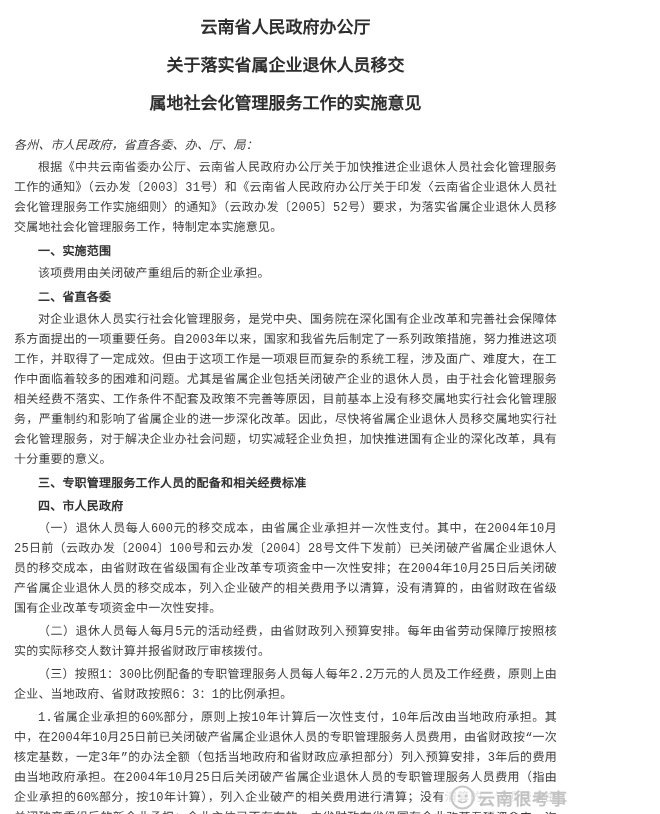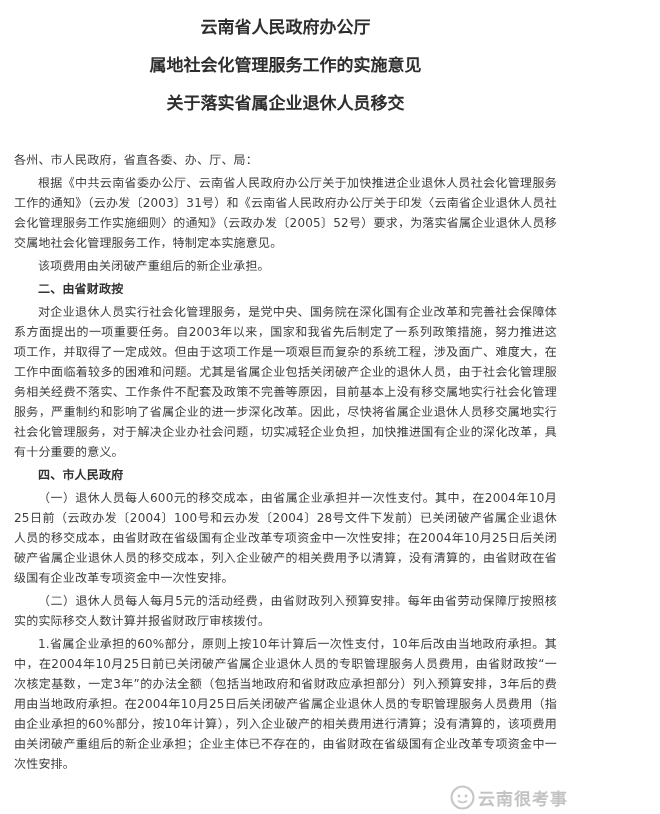--- a/index.html
+++ b/index.html
@@ -35,25 +35,27 @@
     font-size: 12px;
     color: #3e3e3e;
     text-align: justify;
     letter-spacing: 0.2px;
   }
   .doc-body p {
     margin: 3px 0 0 0;
     line-height: 20px;
   }
   .doc-body p.salutation {
-    margin-top: 16px;
+    margin-top: 1px;
     text-indent: 0;
+    font-style: italic;
   }
   .doc-body p.para {
     text-indent: 2em;
+    font-family: Liberation Mono, monospace;
   }
   .doc-body p.heading {
     text-indent: 2em;
     font-weight: bold;
     color: #333333;
   }
   .watermark {
     position: absolute;
     top: 769px;
     right: 1px;
@@ -80,34 +82,37 @@
     white-space: nowrap;
   }
 </style>
 </head>
 <body>
 
 <div class="page">
 
   <div class="doc-title">
     <div class="title-line">云南省人民政府办公厅</div>
+    <div class="title-line">关于落实省属企业退休人员移交</div>
     <div class="title-line">属地社会化管理服务工作的实施意见</div>
-    <div class="title-line">关于落实省属企业退休人员移交</div>
   </div>
 
   <div class="doc-body">
     <p class="salutation">各州、市人民政府，省直各委、办、厅、局：</p>
     <div id="sections">
         <p class="para">根据《中共云南省委办公厅、云南省人民政府办公厅关于加快推进企业退休人员社会化管理服务工作的通知》（云办发〔2003〕31号）和《云南省人民政府办公厅关于印发〈云南省企业退休人员社会化管理服务工作实施细则〉的通知》（云政办发〔2005〕52号）要求，为落实省属企业退休人员移交属地社会化管理服务工作，特制定本实施意见。</p>
+        <p class="heading">一、实施范围</p>
         <p class="para">该项费用由关闭破产重组后的新企业承担。</p>
-        <p class="heading">二、由省财政按</p>
+        <p class="heading">二、省直各委</p>
         <p class="para">对企业退休人员实行社会化管理服务，是党中央、国务院在深化国有企业改革和完善社会保障体系方面提出的一项重要任务。自2003年以来，国家和我省先后制定了一系列政策措施，努力推进这项工作，并取得了一定成效。但由于这项工作是一项艰巨而复杂的系统工程，涉及面广、难度大，在工作中面临着较多的困难和问题。尤其是省属企业包括关闭破产企业的退休人员，由于社会化管理服务相关经费不落实、工作条件不配套及政策不完善等原因，目前基本上没有移交属地实行社会化管理服务，严重制约和影响了省属企业的进一步深化改革。因此，尽快将省属企业退休人员移交属地实行社会化管理服务，对于解决企业办社会问题，切实减轻企业负担，加快推进国有企业的深化改革，具有十分重要的意义。</p>
+        <p class="heading">三、专职管理服务工作人员的配备和相关经费标准</p>
         <p class="heading">四、市人民政府</p>
         <p class="para">（一）退休人员每人600元的移交成本，由省属企业承担并一次性支付。其中，在2004年10月25日前（云政办发〔2004〕100号和云办发〔2004〕28号文件下发前）已关闭破产省属企业退休人员的移交成本，由省财政在省级国有企业改革专项资金中一次性安排；在2004年10月25日后关闭破产省属企业退休人员的移交成本，列入企业破产的相关费用予以清算，没有清算的，由省财政在省级国有企业改革专项资金中一次性安排。</p>
         <p class="para">（二）退休人员每人每月5元的活动经费，由省财政列入预算安排。每年由省劳动保障厅按照核实的实际移交人数计算并报省财政厅审核拨付。</p>
+        <p class="para">（三）按照1：300比例配备的专职管理服务人员每人每年2.2万元的人员及工作经费，原则上由企业、当地政府、省财政按照6：3：1的比例承担。</p>
         <p class="para">1.省属企业承担的60%部分，原则上按10年计算后一次性支付，10年后改由当地政府承担。其中，在2004年10月25日前已关闭破产省属企业退休人员的专职管理服务人员费用，由省财政按“一次核定基数，一定3年”的办法全额（包括当地政府和省财政应承担部分）列入预算安排，3年后的费用由当地政府承担。在2004年10月25日后关闭破产省属企业退休人员的专职管理服务人员费用（指由企业承担的60%部分，按10年计算），列入企业破产的相关费用进行清算；没有清算的，该项费用由关闭破产重组后的新企业承担；企业主体已不存在的，由省财政在省级国有企业改革专项资金中一次性安排。</p>
       </div>
   </div>
 
   <div class="watermark">
     <span class="wm-icon">
       <svg viewBox="0 0 25 25" width="25" height="25" xmlns="http://www.w3.org/2000/svg">
         <circle cx="12.5" cy="12.5" r="11" fill="none" stroke="#c7c7c7" stroke-width="2"></circle>
         <circle cx="9" cy="11" r="1.4" fill="#c7c7c7"></circle>
         <circle cx="16" cy="11" r="1.4" fill="#c7c7c7"></circle>

